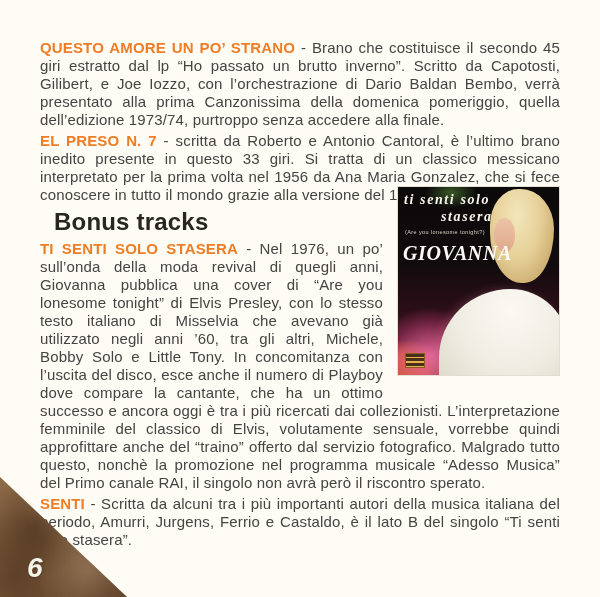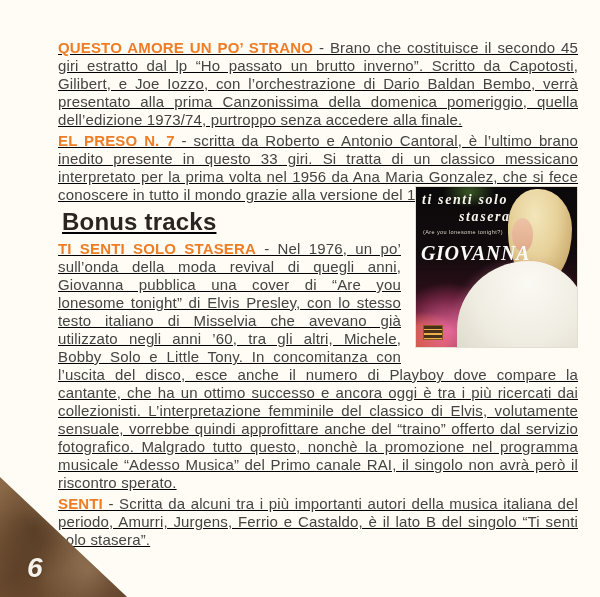--- a/index.html
+++ b/index.html
@@ -9,53 +9,52 @@
     position: relative;
     width: 600px;
     height: 597px;
     background: #fefcf4;
     overflow: hidden;
   }
 
   .content {
     position: absolute;
     top: 39px;
-    left: 58px;
+    left: 40px;
     width: 520px;
-    text-decoration: underline;
   }
 
   .para {
     margin: 0 0 3px 0;
     font-size: 15px;
     line-height: 18px;
     letter-spacing: 0.15px;
     color: #454443;
     text-align: justify;
   }
 
   .run-head {
     color: #ee7d26;
     font-weight: bold;
   }
 
   .section-heading {
-    margin: 4px 0 5px 4px;
+    margin: 4px 0 5px 14px;
     font-size: 24px;
     line-height: 27px;
     font-weight: bold;
     color: #2b2522;
     letter-spacing: 0.2px;
   }
 
   
   .album-float {
     float: right;
     width: 163px;
-    height: 162px;
+    height: 190px;
     margin: -21px 0 10px 14px;
     position: relative;
     text-align: center;
   }
   .cover {
     position: absolute;
     inset: 0;
     overflow: hidden;
     border: 1px solid #e2ded1;
     background:

